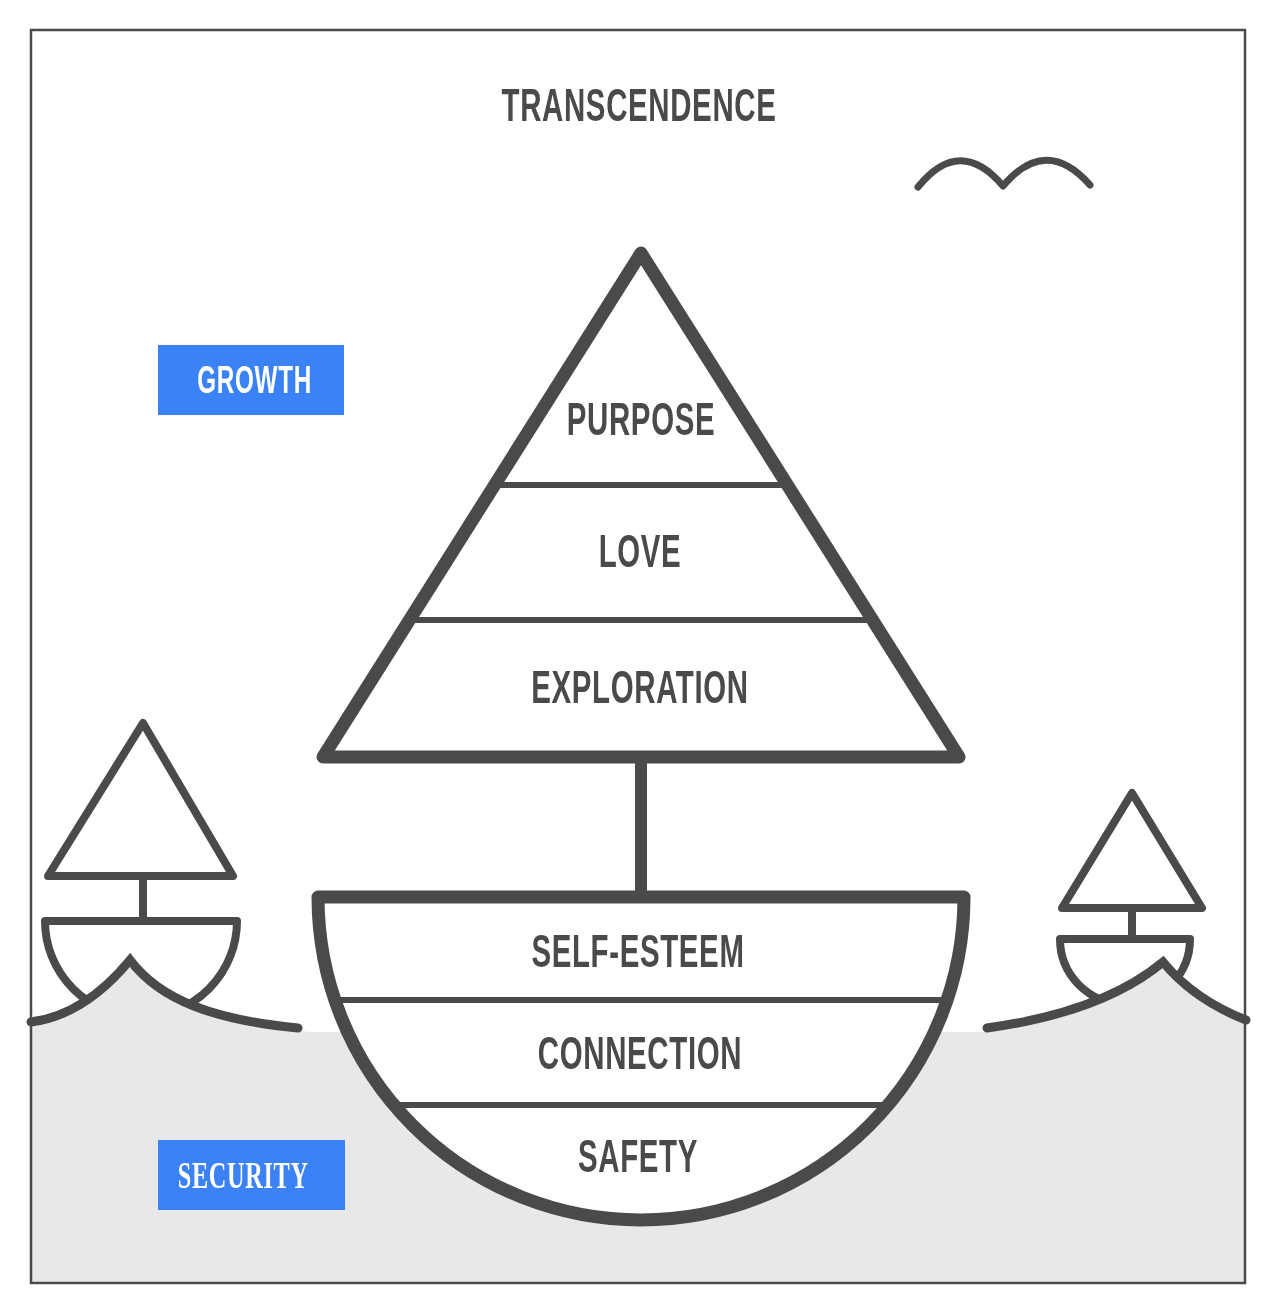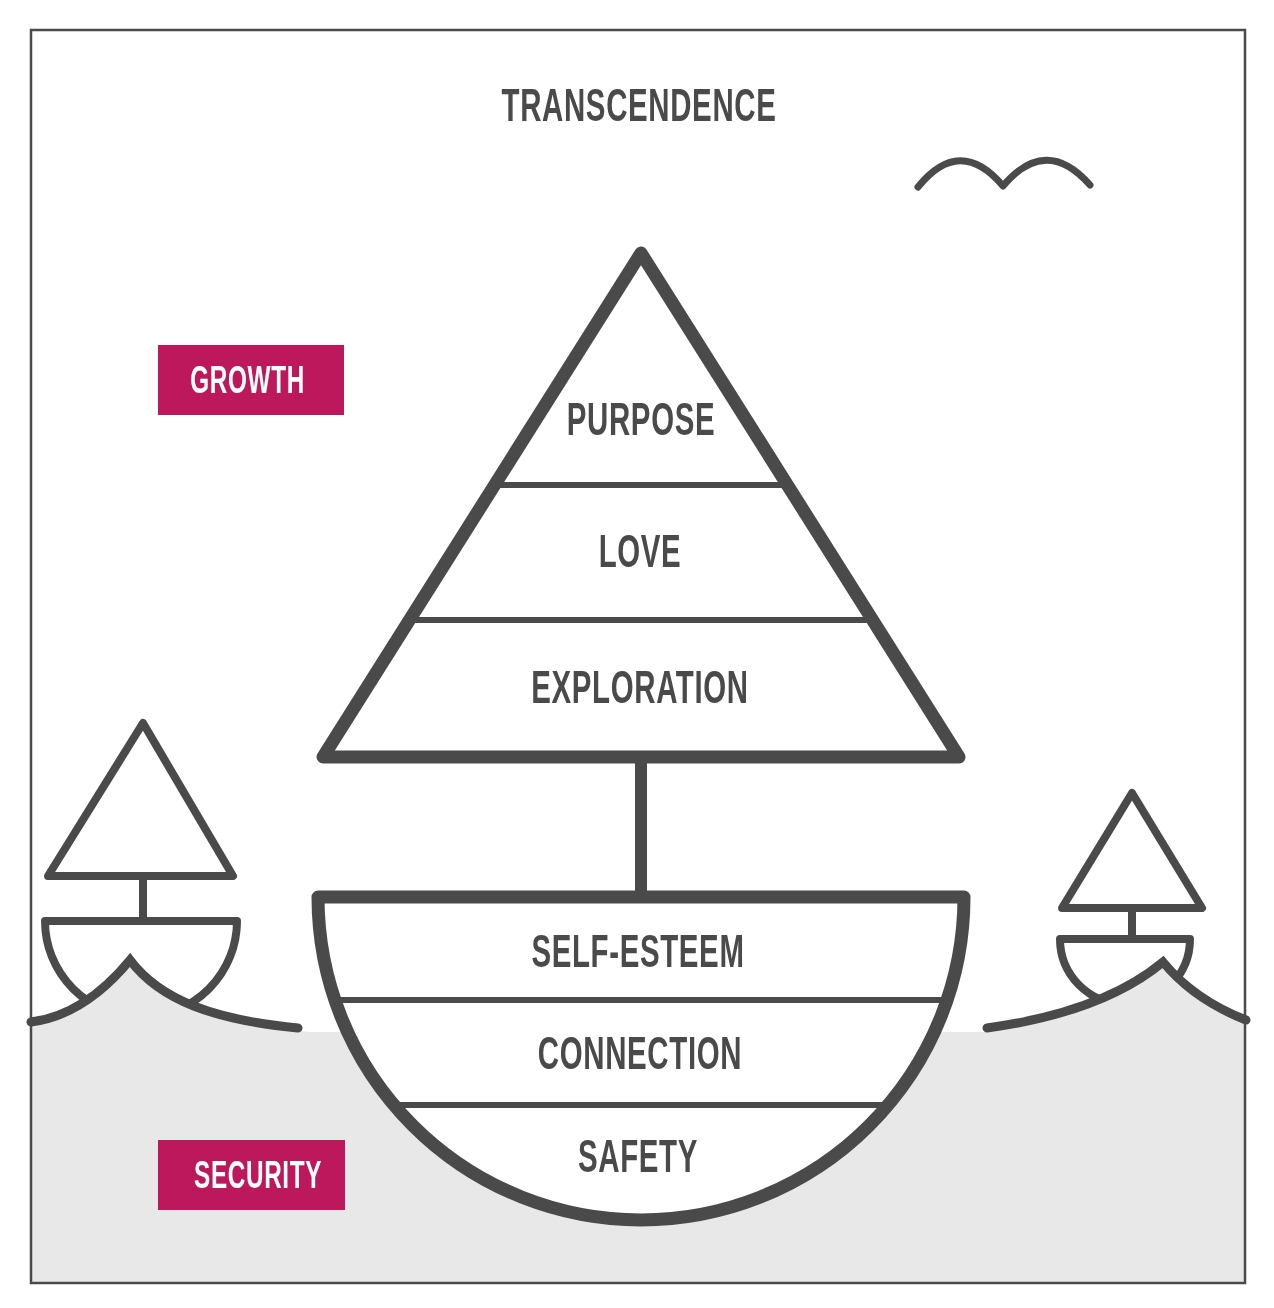--- a/index.html
+++ b/index.html
@@ -17,36 +17,36 @@
     transform:translateX(-50%) scaleX(0.64);
     font-weight:bold;
     font-size:46px;
     line-height:1;
     letter-spacing:1px;
     color:#4a4a4a;
     white-space:nowrap;
   }
   .zone-tag{
     position:absolute;
-    background:#be185d;
+    background:#3b82f6;
     display:flex;
     align-items:center;
-    justify-content:flex-start;
+    justify-content:flex-end;
   }
   .zone-tag .tag-text{
     transform:scaleX(0.64);
     font-weight:bold;
     font-size:38px;
     line-height:1;
     letter-spacing:1px;
     color:#ffffff;
     white-space:nowrap;
   }
   .tag-growth{left:158px;top:345px;width:186px;height:70px;}
-  .tag-security{left:158px;top:1140px;width:187px;height:70px;}
+  .tag-security{left:158px;top:1140px;width:187px;height:70px;font-family:Liberation Serif, serif;}
   .lbl-title{left:639px;top:82px;}
   .lbl-purpose{left:641px;top:396px;}
   .lbl-love{left:640px;top:528px;}
   .lbl-exploration{left:640px;top:664px;}
   .lbl-selfesteem{left:638px;top:928px;}
   .lbl-connection{left:640px;top:1030px;}
   .lbl-safety{left:638px;top:1133px;}
 </style>
 </head>
 <body>

